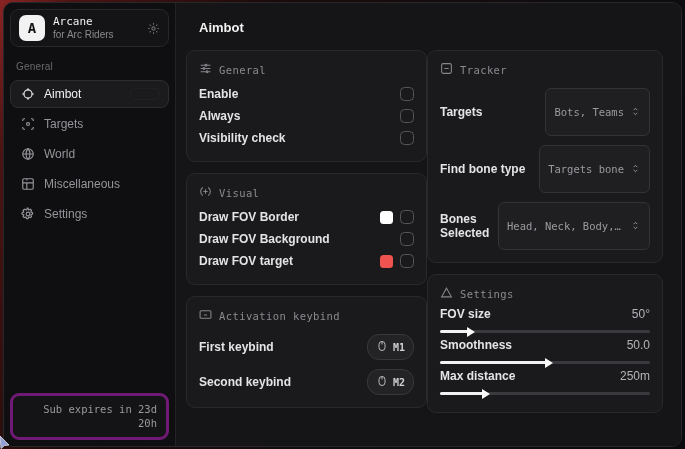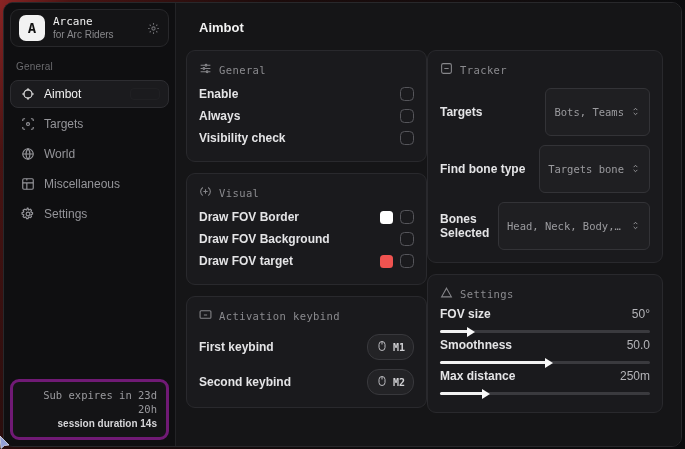--- a/index.html
+++ b/index.html
@@ -162,21 +162,20 @@
               <circle cx="12" cy="12" r="3.2"></circle>
               <path d="M12 2l1.2 3 3-1.2 1.8 1.8-1.2 3 3 1.2v2.4l-3 1.2 1.2 3-1.8 1.8-3-1.2-1.2 3h-2.4l-1.2-3-3 1.2-1.8-1.8 1.2-3-3-1.2v-2.4l3-1.2-1.2-3L6.6 3.8l3 1.2L10.8 2z"></path>
             </svg>
         </span>
         <span>Settings</span>
       </div>
     </div>
 
     <div class="side-footer">
       <div class="sf1">Sub expires in 23d 20h</div>
-      <div class="sf2">session duration 14s</div>
     </div>
   </div>
 
   <div class="main">
     <div class="page-title">Aimbot</div>
 
     <div class="columns">
 
       <div class="col col-left">
 

